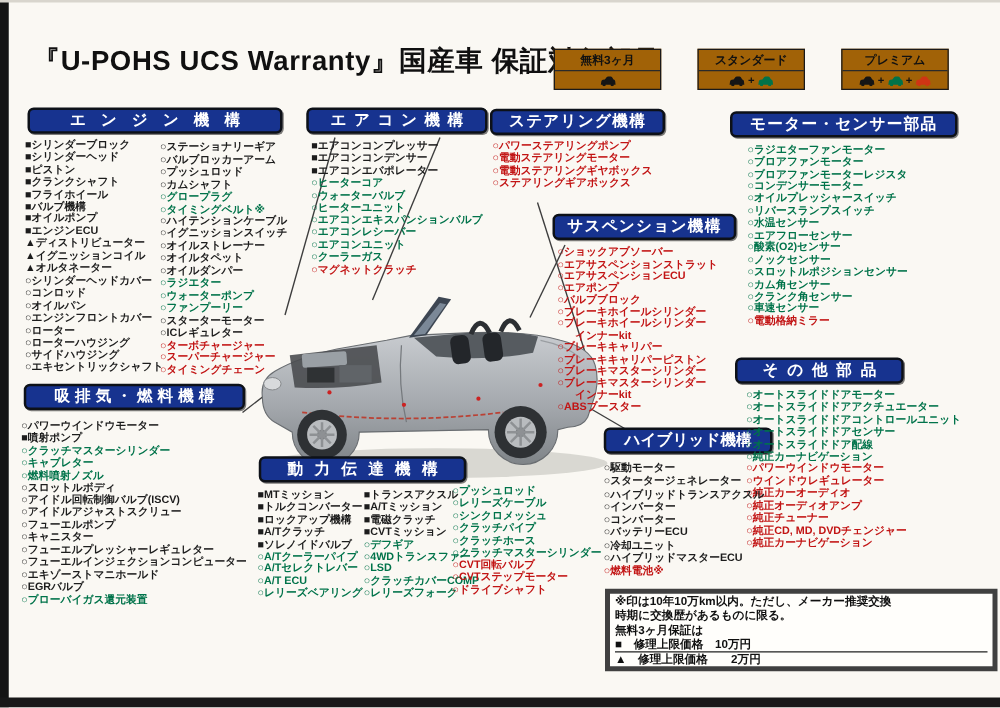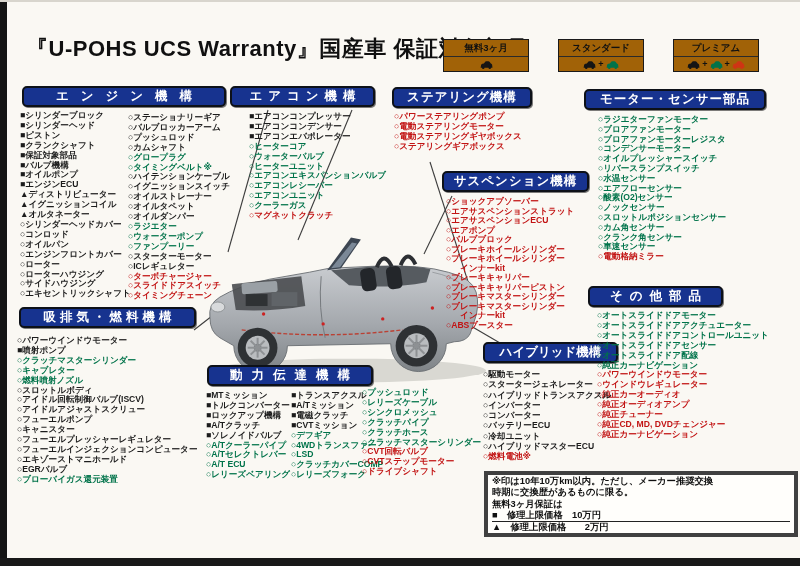--- a/index.html
+++ b/index.html
@@ -113,35 +113,35 @@
       <span class="plus">+</span>
       <svg width="13" height="9" viewBox="0 0 12 8">
         <path d="M0.6,7 L1,4.4 Q1.2,3.5 2.2,3.3 L3.6,3.1 L5,1.3 Q5.3,1 5.9,1 L7.9,1 Q8.5,1 8.8,1.4 L10,3.1 Q11,3.3 11.2,4.2 L11.5,7 Z" fill="#cf3514"></path>
         <circle cx="3" cy="7" r="1.2" fill="#cf3514"></circle>
         <circle cx="9" cy="7" r="1.2" fill="#cf3514"></circle>
       </svg>
     </div>
 </div>
 
 <div class="hdr" style="left:22px;top:86px;width:200px;letter-spacing:12px;text-indent:12px">エンジン機構</div>
-<div class="hdr" style="left:230px;top:86px;width:141px;letter-spacing:6px;text-indent:6px">エアコン機構</div>
+<div class="hdr" style="left:245px;top:86px;width:141px;letter-spacing:6px;text-indent:6px">エアコン機構</div>
 <div class="hdr" style="left:392px;top:87px;width:136px;letter-spacing:1px">ステアリング機構</div>
 <div class="hdr" style="left:584px;top:89px;width:178px;letter-spacing:1px">モーター・センサー部品</div>
 <div class="hdr" style="left:442px;top:171px;width:143px;letter-spacing:1px">サスペンション機構</div>
 <div class="hdr" style="left:588px;top:286px;width:131px;letter-spacing:7px;text-indent:7px">その他部品</div>
 <div class="hdr" style="left:19px;top:307px;width:173px;letter-spacing:4px;text-indent:4px">吸排気・燃料機構</div>
 <div class="hdr" style="left:207px;top:365px;width:162px;letter-spacing:9px;text-indent:9px">動力伝達機構</div>
 <div class="hdr" style="left:483px;top:342px;width:131px;letter-spacing:0px">ハイブリッド機構</div>
 
 <div class="items" style="left:20px;top:111px">
     <div class="it c-k">■シリンダーブロック</div>
     <div class="it c-k">■シリンダーヘッド</div>
     <div class="it c-k">■ピストン</div>
     <div class="it c-k">■クランクシャフト</div>
-    <div class="it c-k">■保証対象部品</div>
+    <div class="it c-k">■フライホイール</div>
     <div class="it c-k">■バルブ機構</div>
     <div class="it c-k">■オイルポンプ</div>
     <div class="it c-k">■エンジンECU</div>
     <div class="it c-k">▲ディストリビューター</div>
     <div class="it c-k">▲イグニッションコイル</div>
     <div class="it c-k">▲オルタネーター</div>
     <div class="it c-k">○シリンダーヘッドカバー</div>
     <div class="it c-k">○コンロッド</div>
     <div class="it c-k">○オイルパン</div>
     <div class="it c-k">○エンジンフロントカバー</div>
@@ -161,21 +161,21 @@
     <div class="it c-k">○イグニッションスイッチ</div>
     <div class="it c-k">○オイルストレーナー</div>
     <div class="it c-k">○オイルタペット</div>
     <div class="it c-k">○オイルダンパー</div>
     <div class="it c-g">○ラジエター</div>
     <div class="it c-g">○ウォーターポンプ</div>
     <div class="it c-g">○ファンプーリー</div>
     <div class="it c-k">○スターターモーター</div>
     <div class="it c-k">○ICレギュレター</div>
     <div class="it c-r">○ターボチャージャー</div>
-    <div class="it c-r">○スライドドアスイッチ</div>
+    <div class="it c-r">○スーパーチャージャー</div>
     <div class="it c-r">○タイミングチェーン</div>
   </div>
 <div class="items" style="left:249px;top:112px">
     <div class="it c-k">■エアコンコンプレッサー</div>
     <div class="it c-k">■エアコンコンデンサー</div>
     <div class="it c-k">■エアコンエバポレーター</div>
     <div class="it c-g">○ヒーターコア</div>
     <div class="it c-g">○ウォーターバルブ</div>
     <div class="it c-g">○ヒーターユニット</div>
     <div class="it c-g">○エアコンエキスパンションバルブ</div>

